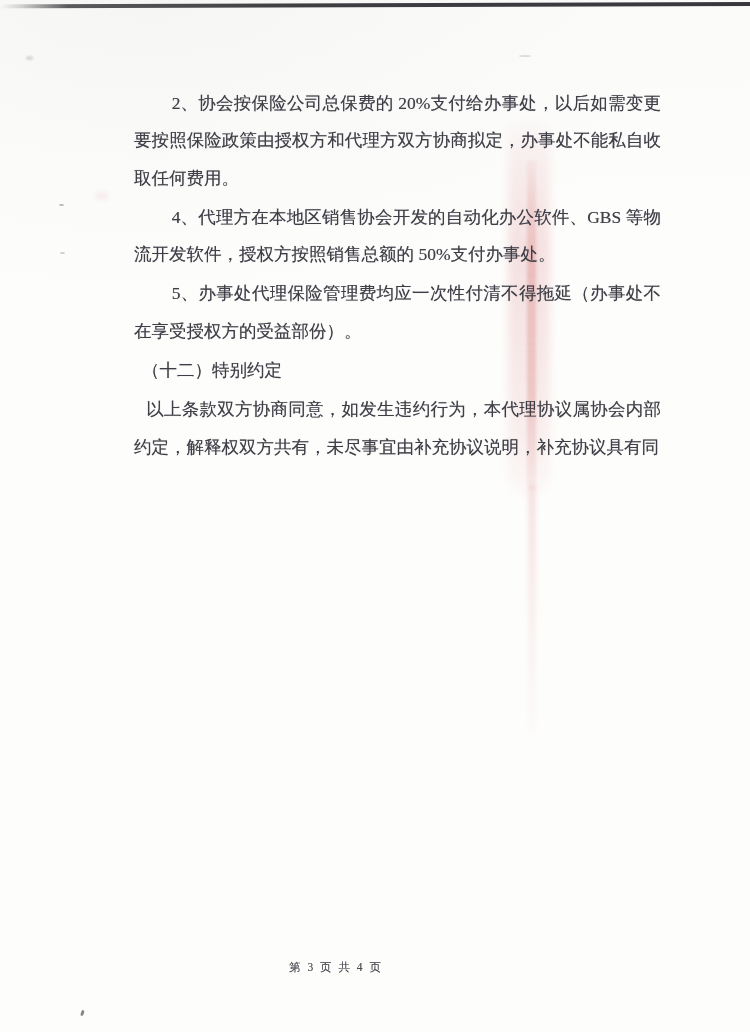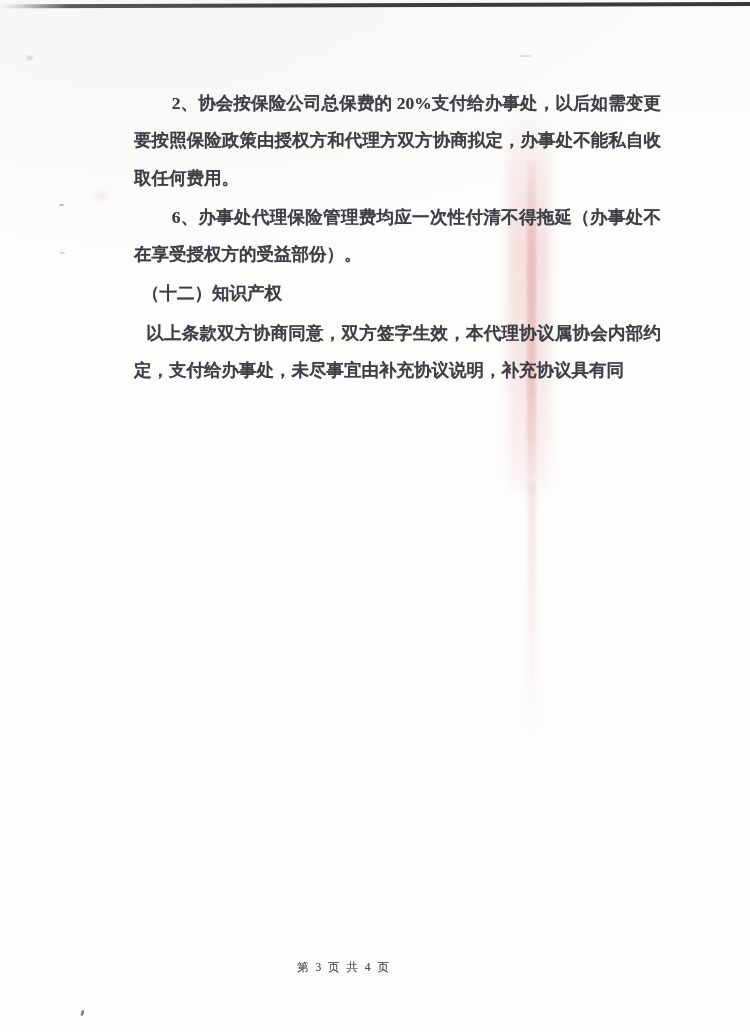--- a/index.html
+++ b/index.html
@@ -86,34 +86,33 @@
     position: absolute;
     left: 134px;
     top: 85px;
     width: 527px;
     color: #3e3e46;
     font-size: 17.5px;
     line-height: 37.3px;
     text-align: justify;
     text-justify: inter-ideograph;
     text-shadow: 0 0 0.7px rgba(70,70,80,0.55);
-    font-weight: bold;
   }
   .content p {
     margin: 0 0 2px 0;
     padding: 0;
   }
   .ind-lg { text-indent: 2.15em; }  
   .ind-sm { text-indent: 0.7em; }   
   .ind-md { text-indent: 1.25em; }  
   .ind-h  { text-indent: 0.45em; }  
 
   .footer {
     position: absolute;
-    left: 259px;
+    left: 251px;
     top: 960px;
     width: 170px;
     text-align: center;
     font-size: 11.5px;
     letter-spacing: 2px;
     color: #4c4c52;
     text-shadow: 0 0 0.5px rgba(80,80,90,0.5);
   }
 </style>
 </head>
@@ -129,20 +128,21 @@
 
   <div class="speck speck-a"></div>
   <div class="speck speck-b"></div>
   <div class="speck speck-c"></div>
   <div class="speck speck-d"></div>
   <div class="speck speck-e"></div>
   <div class="speck speck-f"></div>
 
   <div class="content">
     <p class="ind-lg">2、协会按保险公司总保费的 20%支付给办事处，以后如需变更要按照保险政策由授权方和代理方双方协商拟定，办事处不能私自收取任何费用。</p>
-    <p class="ind-lg">6、办事处代理保险管理费均应一次性付清不得拖延（办事处不在享受授权方的受益部份）。</p>
-    <p class="ind-h">（十二）知识产权</p>
-    <p class="ind-sm">以上条款双方协商同意，双方签字生效，本代理协议属协会内部约定，支付给办事处，未尽事宜由补充协议说明，补充协议具有同</p>
+    <p class="ind-lg">4、代理方在本地区销售协会开发的自动化办公软件、GBS 等物流开发软件，授权方按照销售总额的 50%支付办事处。</p>
+    <p class="ind-lg">5、办事处代理保险管理费均应一次性付清不得拖延（办事处不在享受授权方的受益部份）。</p>
+    <p class="ind-h">（十二）特别约定</p>
+    <p class="ind-sm">以上条款双方协商同意，如发生违约行为，本代理协议属协会内部约定，解释权双方共有，未尽事宜由补充协议说明，补充协议具有同</p>
   </div>
 
   <div class="footer">第 3 页 共 4 页</div>
 
 </div>
 
 </body></html>

